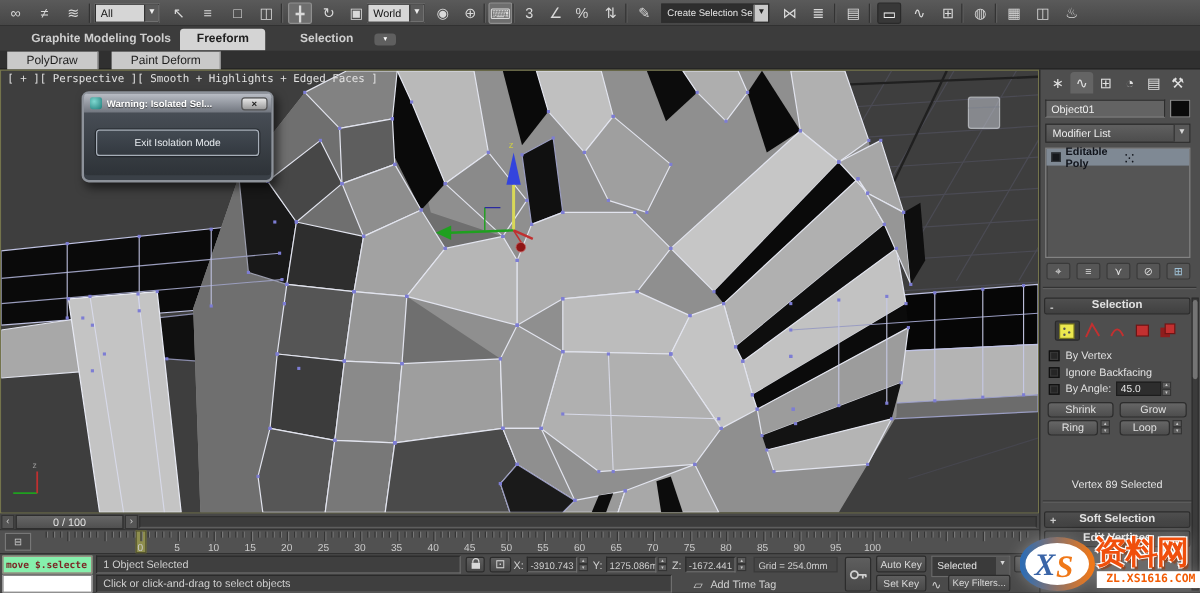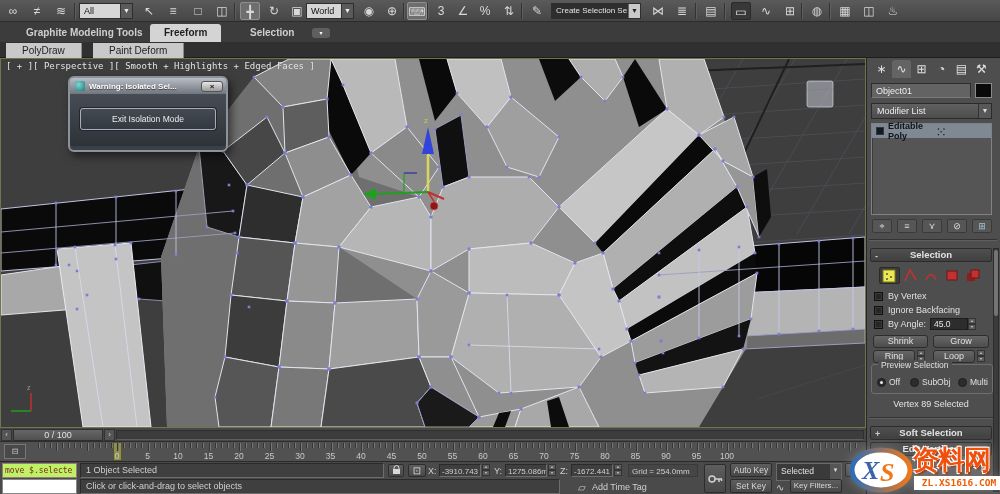--- a/index.html
+++ b/index.html
@@ -122,22 +122,22 @@
     color:#ccc;font-size:8px;line-height:14px;text-align:center;}
   .tick{position:absolute;top:1px;width:1px;background:#353535;box-shadow:1px 0 0 #777;}
   .tnum{position:absolute;top:9px;font-size:8.5px;color:#cacaca;transform:translateX(-50%);}
   #tcursor{position:absolute;left:113px;top:0px;width:9px;height:19px;background:#8e8e4e;
     border:1px solid #55552e;}
 
   
   #statusbar{position:absolute;left:0;top:462px;width:866px;height:32px;background:#4a4a4a;}
   .sunken{position:absolute;background:#3f3f3f;border:1px solid #2a2a2a;border-bottom-color:#6e6e6e;
     border-right-color:#6e6e6e;color:#cfcfcf;font-size:9px;padding:1px 5px;white-space:nowrap;overflow:hidden;}
-  #listener1{position:absolute;left:2px;top:1px;width:75px;height:15px;background:#bef264;border:1px solid #9a7a7a;
-    font-family:"DejaVu Sans Mono",monospace;font-size:8px;font-weight:normal;color:#7c2626;padding:2px 2px;white-space:nowrap;overflow:hidden;}
+  #listener1{position:absolute;left:2px;top:1px;width:75px;height:15px;background:#86efac;border:1px solid #9a7a7a;
+    font-family:"DejaVu Sans Mono",monospace;font-size:8px;font-weight:bold;color:#7c2626;padding:2px 2px;white-space:nowrap;overflow:hidden;}
   #listener2{position:absolute;left:2px;top:17px;width:75px;height:15px;background:#fff;border:1px solid #888;}
   .slabel{position:absolute;font-size:9px;color:#d0d0d0;}
   .sbtn{position:absolute;background:linear-gradient(#5e5e5e,#484848);border:1px solid #2c2c2c;border-radius:2px;
     color:#d8d8d8;font-size:8.5px;text-align:center;}
   #watermark{position:absolute;left:850px;top:446px;width:150px;height:48px;z-index:60;
     filter:drop-shadow(0 0 6px rgba(255,255,255,.25));}
   #wm-cn{position:absolute;left:62px;top:-4px;font-size:27px;font-weight:bold;color:#f04f0c;
     letter-spacing:-1px;white-space:nowrap;
     text-shadow:-1px -1px 0 #fff,1px -1px 0 #fff,-1px 1px 0 #fff,2px 2px 1px #8a4a2a;}
   #wm-url{position:absolute;left:64px;top:30px;width:90px;height:14px;background:#fff;
@@ -583,35 +583,20 @@
     <span class="spin spin-abs" style="left:50px;top:292px;">
         <div>▴</div>
         <div>▾</div>
       </span>
     <div class="pbtn" style="left:66px;top:292px;width:42px;">Loop</div>
     <span class="spin spin-abs" style="left:110px;top:292px;">
         <div>▴</div>
         <div>▾</div>
       </span>
 
-    <div id="preview-group">
-      <div id="preview-title">Preview Selection</div>
-      <div class="radrow" style="left:5px;top:12px;">
-        <span class="radio on"></span>
-        <span>Off</span>
-      </div>
-      <div class="radrow" style="left:38px;top:12px;">
-        <span class="radio"></span>
-        <span>SubObj</span>
-      </div>
-      <div class="radrow" style="left:86px;top:12px;">
-        <span class="radio"></span>
-        <span>Multi</span>
-      </div>
-    </div>
 
     <div id="sel-status">Vertex 89 Selected</div>
     <div id="groove2"></div>
 
     <div id="pscroll">
         <div></div>
       </div>
   <div class="ptab" style="left: 5px;">∗</div>
       <div class="ptab active" style="left: 25px;">∿</div>
       <div class="ptab" style="left: 45px;">⊞</div>

